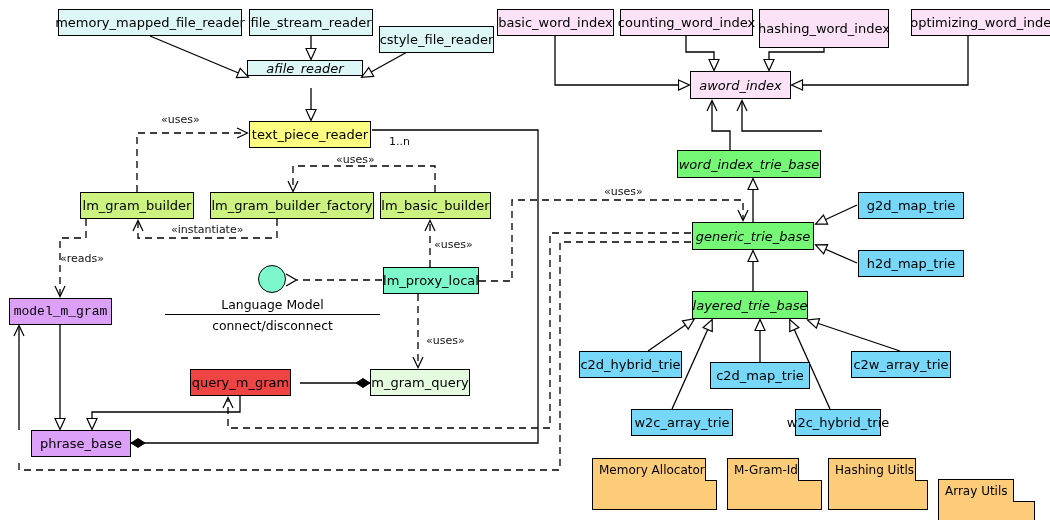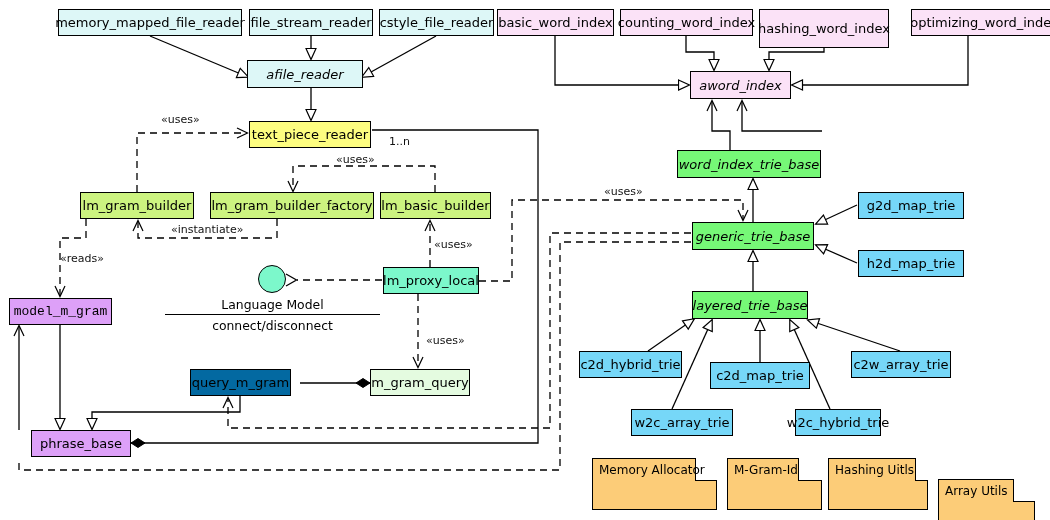--- a/index.html
+++ b/index.html
@@ -141,49 +141,49 @@
 
       <path d="M691,233 L550,233 L550,428 L228,428 L228,398" marker-end="url(#openArrow)"></path>
 
       <path d="M691,242 L560,242 L560,470 L19,470 L19,458"></path>
     </g>
   </svg>
 
   <div id="nodes-layer">
       <div class="node" style="left: 58px; top: 9px; width: 184px; height: 27px; background: rgb(221, 247, 247);">memory_mapped_file_reader</div>
       <div class="node" style="left: 249px; top: 9px; width: 124px; height: 27px; background: rgb(221, 247, 247);">file_stream_reader</div>
-      <div class="node" style="left: 379px; top: 9px; width: 115px; height: 27px; background: rgb(221, 247, 247);">cstyle_file_reader</div>
+      <div class="node" style="left: 379px; top: 26px; width: 115px; height: 27px; background: rgb(221, 247, 247);">cstyle_file_reader</div>
       <div class="node" style="left: 497px; top: 9px; width: 117px; height: 27px; background: rgb(251, 226, 247);">basic_word_index</div>
       <div class="node" style="left: 620px; top: 9px; width: 133px; height: 27px; background: rgb(251, 226, 247);">counting_word_index</div>
       <div class="node" style="left: 759px; top: 9px; width: 130px; height: 39px; background: rgb(251, 226, 247);">hashing_word_index</div>
       <div class="node" style="left: 895px; top: 9px; width: 147px; height: 27px; background: rgb(251, 226, 247); margin-left: 16px;">optimizing_word_index</div>
-      <div class="node italic" style="left: 247px; top: 60px; width: 116px; height: 28px; background: rgb(221, 247, 247);">afile_reader</div>
+      <div class="node italic" style="left: 247px; top: 60px; width: 116px; height: 16px; background: rgb(221, 247, 247);">afile_reader</div>
       <div class="node italic" style="left: 690px; top: 71px; width: 101px; height: 28px; background: rgb(251, 226, 247);">aword_index</div>
       <div class="node" style="left: 249px; top: 121px; width: 122px; height: 27px; background: rgb(253, 253, 128);">text_piece_reader</div>
       <div class="node italic" style="left: 677px; top: 150px; width: 144px; height: 28px; background: rgb(118, 248, 119);">word_index_trie_base</div>
       <div class="node" style="left: 80px; top: 192px; width: 114px; height: 27px; background: rgb(204, 243, 128);">lm_gram_builder</div>
       <div class="node" style="left: 210px; top: 192px; width: 164px; height: 27px; background: rgb(204, 243, 128);">lm_gram_builder_factory</div>
       <div class="node" style="left: 380px; top: 192px; width: 111px; height: 27px; background: rgb(204, 243, 128);">lm_basic_builder</div>
       <div class="node italic" style="left: 692px; top: 222px; width: 122px; height: 28px; background: rgb(118, 248, 119);">generic_trie_base</div>
       <div class="node" style="left: 858px; top: 192px; width: 106px; height: 27px; background: rgb(118, 215, 248);">g2d_map_trie</div>
       <div class="node" style="left: 858px; top: 250px; width: 106px; height: 27px; background: rgb(118, 215, 248);">h2d_map_trie</div>
       <div class="node" style="left: 383px; top: 267px; width: 96px; height: 27px; background: rgb(124, 248, 203);">lm_proxy_local</div>
       <div class="node" style="left: 9px; top: 298px; width: 103px; height: 27px; background: rgb(221, 160, 248); font-family: Liberation Mono, monospace;">model_m_gram</div>
       <div class="node italic" style="left: 692px; top: 291px; width: 116px; height: 28px; background: rgb(118, 248, 119);">layered_trie_base</div>
       <div class="node" style="left: 579px; top: 351px; width: 103px; height: 27px; background: rgb(118, 215, 248);">c2d_hybrid_trie</div>
       <div class="node" style="left: 710px; top: 362px; width: 100px; height: 27px; background: rgb(118, 215, 248);">c2d_map_trie</div>
       <div class="node" style="left: 851px; top: 351px; width: 100px; height: 27px; background: rgb(118, 215, 248);">c2w_array_trie</div>
-      <div class="node" style="left: 190px; top: 369px; width: 101px; height: 27px; background: #0369a1;">query_m_gram</div>
+      <div class="node" style="left: 190px; top: 369px; width: 101px; height: 27px; background: #ef4444;">query_m_gram</div>
       <div class="node" style="left: 370px; top: 369px; width: 100px; height: 27px; background: rgb(228, 251, 224);">m_gram_query</div>
       <div class="node" style="left: 631px; top: 409px; width: 102px; height: 27px; background: rgb(118, 215, 248);">w2c_array_trie</div>
       <div class="node" style="left: 795px; top: 409px; width: 86px; height: 27px; background: rgb(118, 215, 248);">w2c_hybrid_trie</div>
       <div class="node" style="left: 31px; top: 430px; width: 100px; height: 27px; background: rgb(221, 160, 248);">phrase_base</div>
       <div class="pkg" style="left: 592px; top: 458px; width: 125px; height: 52px;">
         <div class="body" style="top: 22px; width: 125px; height: 30px; background: rgb(252, 204, 120);"></div>
-        <div class="tab" style="width: 104px; height: 23px; background: rgb(252, 204, 120);">Memory Allocator</div>
+        <div class="tab" style="width: 114px; height: 23px; background: rgb(252, 204, 120);">Memory Allocator</div>
       </div>
       <div class="pkg" style="left: 727px; top: 458px; width: 95px; height: 52px;">
         <div class="body" style="top: 22px; width: 95px; height: 30px; background: rgb(252, 204, 120);"></div>
         <div class="tab" style="width: 72px; height: 23px; background: rgb(252, 204, 120);">M-Gram-Id</div>
       </div>
       <div class="pkg" style="left: 828px; top: 458px; width: 100px; height: 52px;">
         <div class="body" style="top: 22px; width: 100px; height: 30px; background: rgb(252, 204, 120);"></div>
         <div class="tab" style="width: 88px; height: 23px; background: rgb(252, 204, 120);">Hashing Uitls</div>
       </div>
       <div class="pkg" style="left: 938px; top: 479px; width: 97px; height: 52px;">

